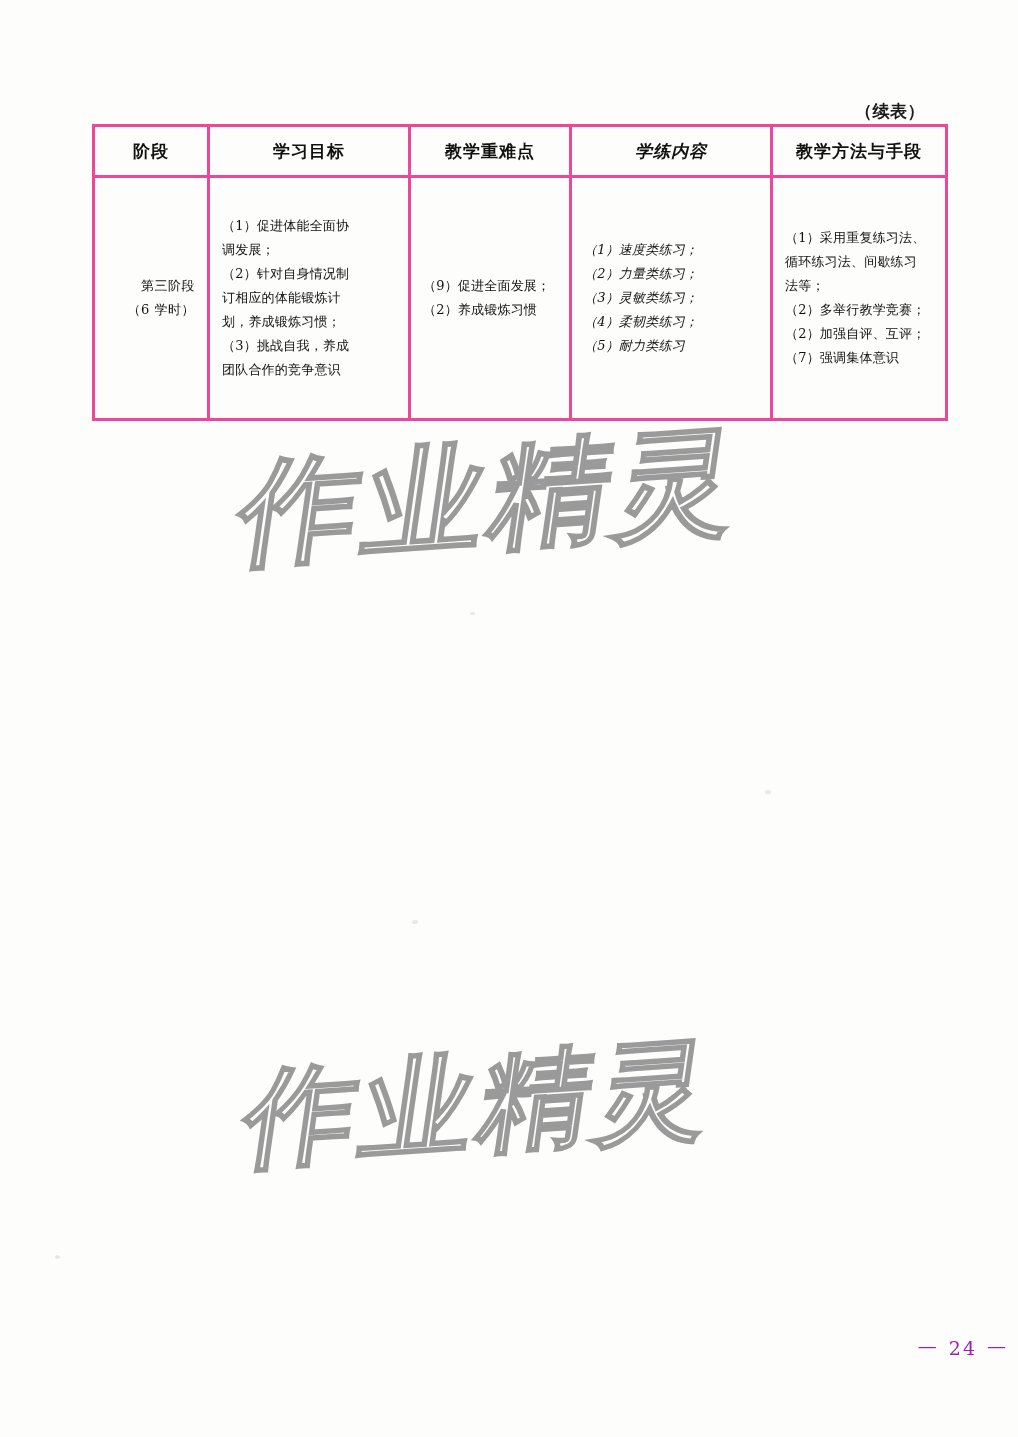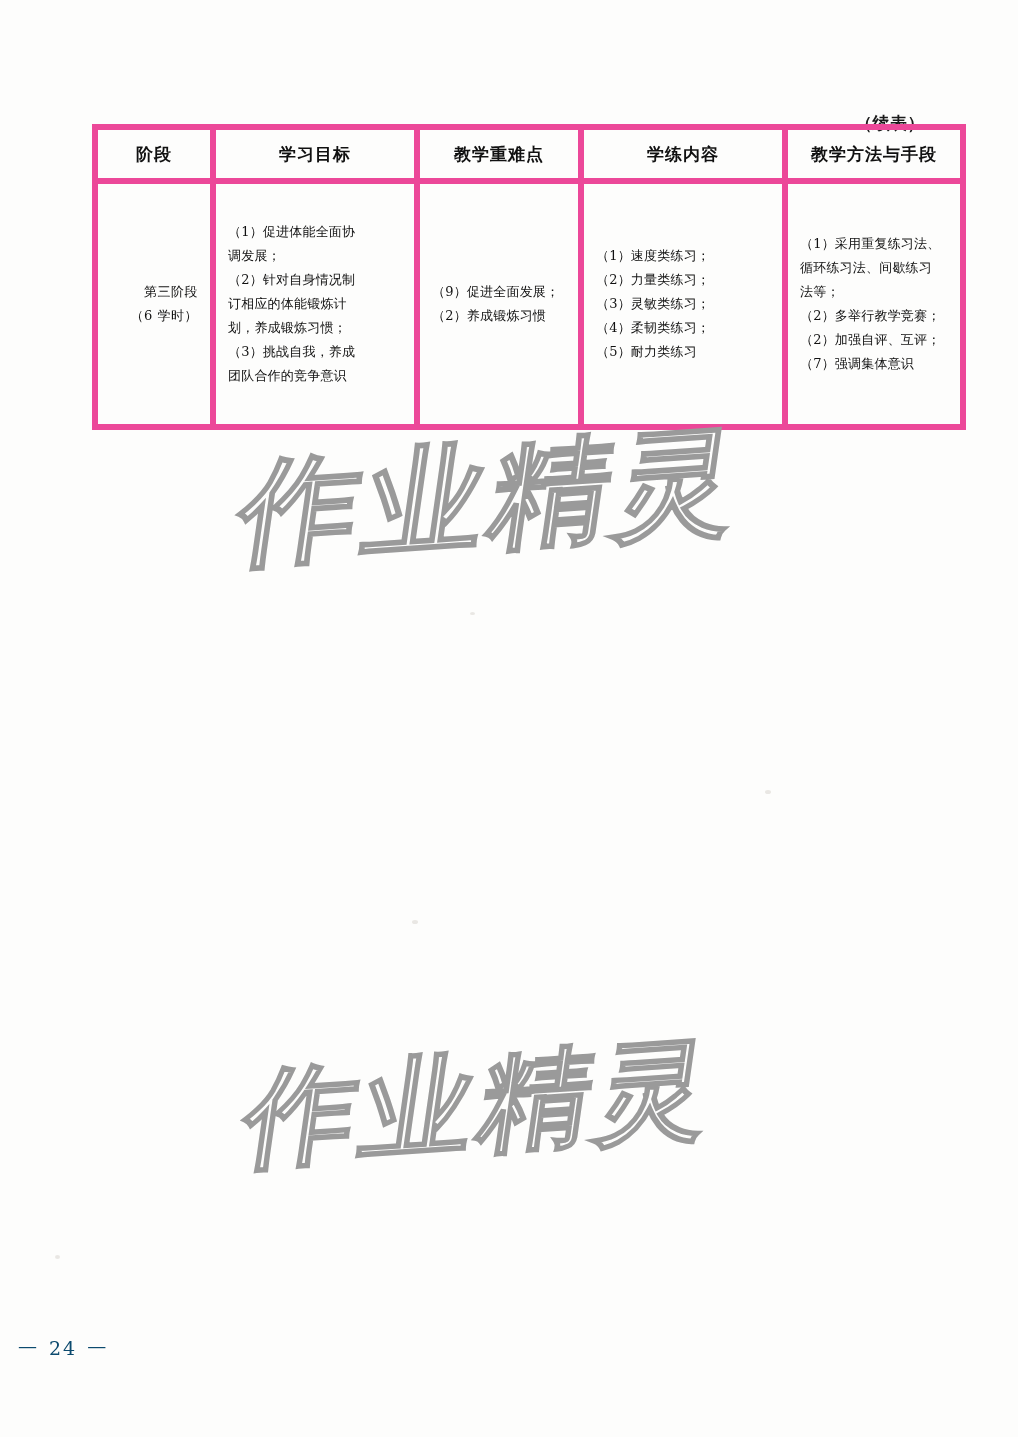--- a/index.html
+++ b/index.html
@@ -21,40 +21,40 @@
     left: 0; top: 0;
     width: 1018px;
     height: 1437px;
     background: #fdfdfc;
   }
 
   
   .cont-label {
     position: absolute;
     right: 93px;
-    top: 112px;
+    top: 100px;
     font-size: 17px;
     letter-spacing: 0.5px;
     font-family: "DejaVu Serif", serif;
     font-weight: 600;
     color: #1a1a1a;
     white-space: nowrap;
   }
 
   
   table.main {
     position: absolute;
     left: 92px;
     top: 124px;
     width: 838px;
     border-collapse: collapse;
     table-layout: fixed;
   }
   table.main th, table.main td {
-    border: 6px solid #ec4899;
+    border: 3px solid #ec4899;
     vertical-align: middle;
     padding: 0;
     margin-left: 25px;
   }
   table.main thead th {
     height: 48px;
     text-align: center;
     font-weight: 700;
     font-size: 17px;
     font-family: "DejaVu Serif", serif;
@@ -80,21 +80,21 @@
     white-space: nowrap;
   }
   .cell-list .line {
     display: block;
     white-space: normal;
     letter-spacing: 0.2px;
   }
   .col1 { width: 112px; }
   .col2 { width: 198px; }
   .col3 { width: 158px; }
-  .col4 { width: 198px; }
+  .col4 { width: 198px; font-style: italic; }
   .col5 { width: 172px; }
 
   
   .wm {
     position: absolute;
     font-family: "DejaVu Sans", sans-serif;
     font-weight: 700;
     color: transparent;
     -webkit-text-stroke: 2px #9a9a9a;
     white-space: nowrap;
@@ -115,24 +115,24 @@
     transform: skewX(-12deg) rotate(-4deg);
     letter-spacing: 6px;
   }
 
   
   .folio {
     position: absolute;
     left: 8px;
     right: 0;
     top: 1337px;
-    text-align: left;
+    text-align: right;
     font-size: 19px;
     font-family: "DejaVu Serif", serif;
-    color: #0c4a6e;
+    color: #a21caf;
     letter-spacing: 2px;
   }
   .folio .dash {
     display: inline-block;
     padding: 0 10px;
     position: relative;
     top: -2px;
   }
 
   

